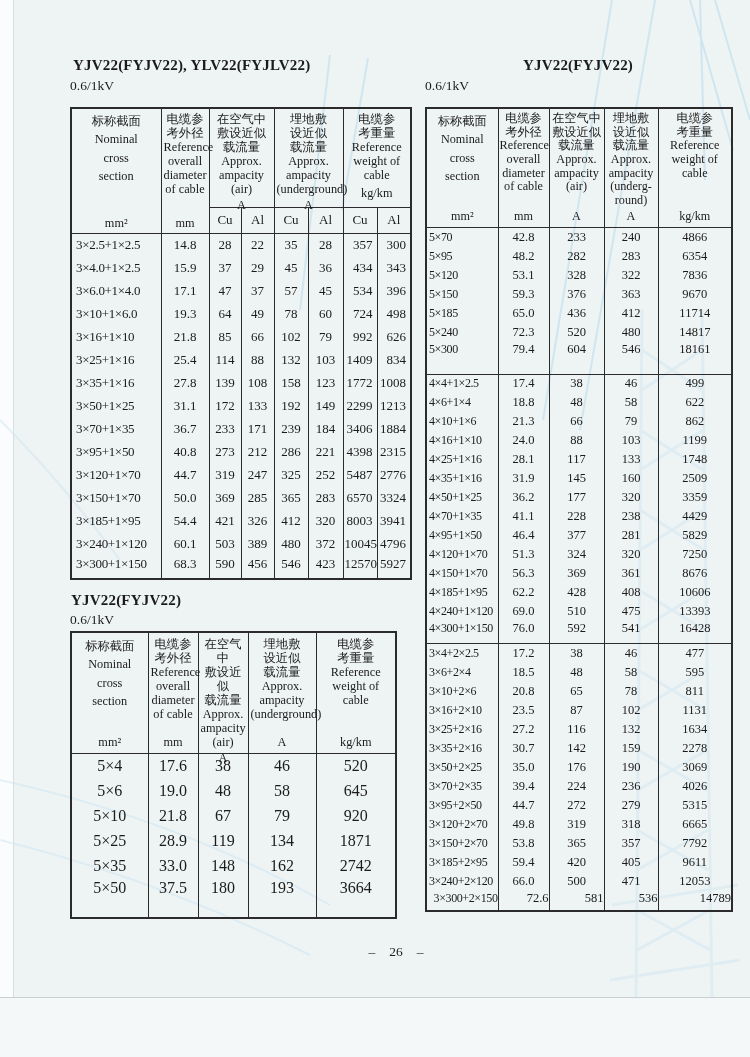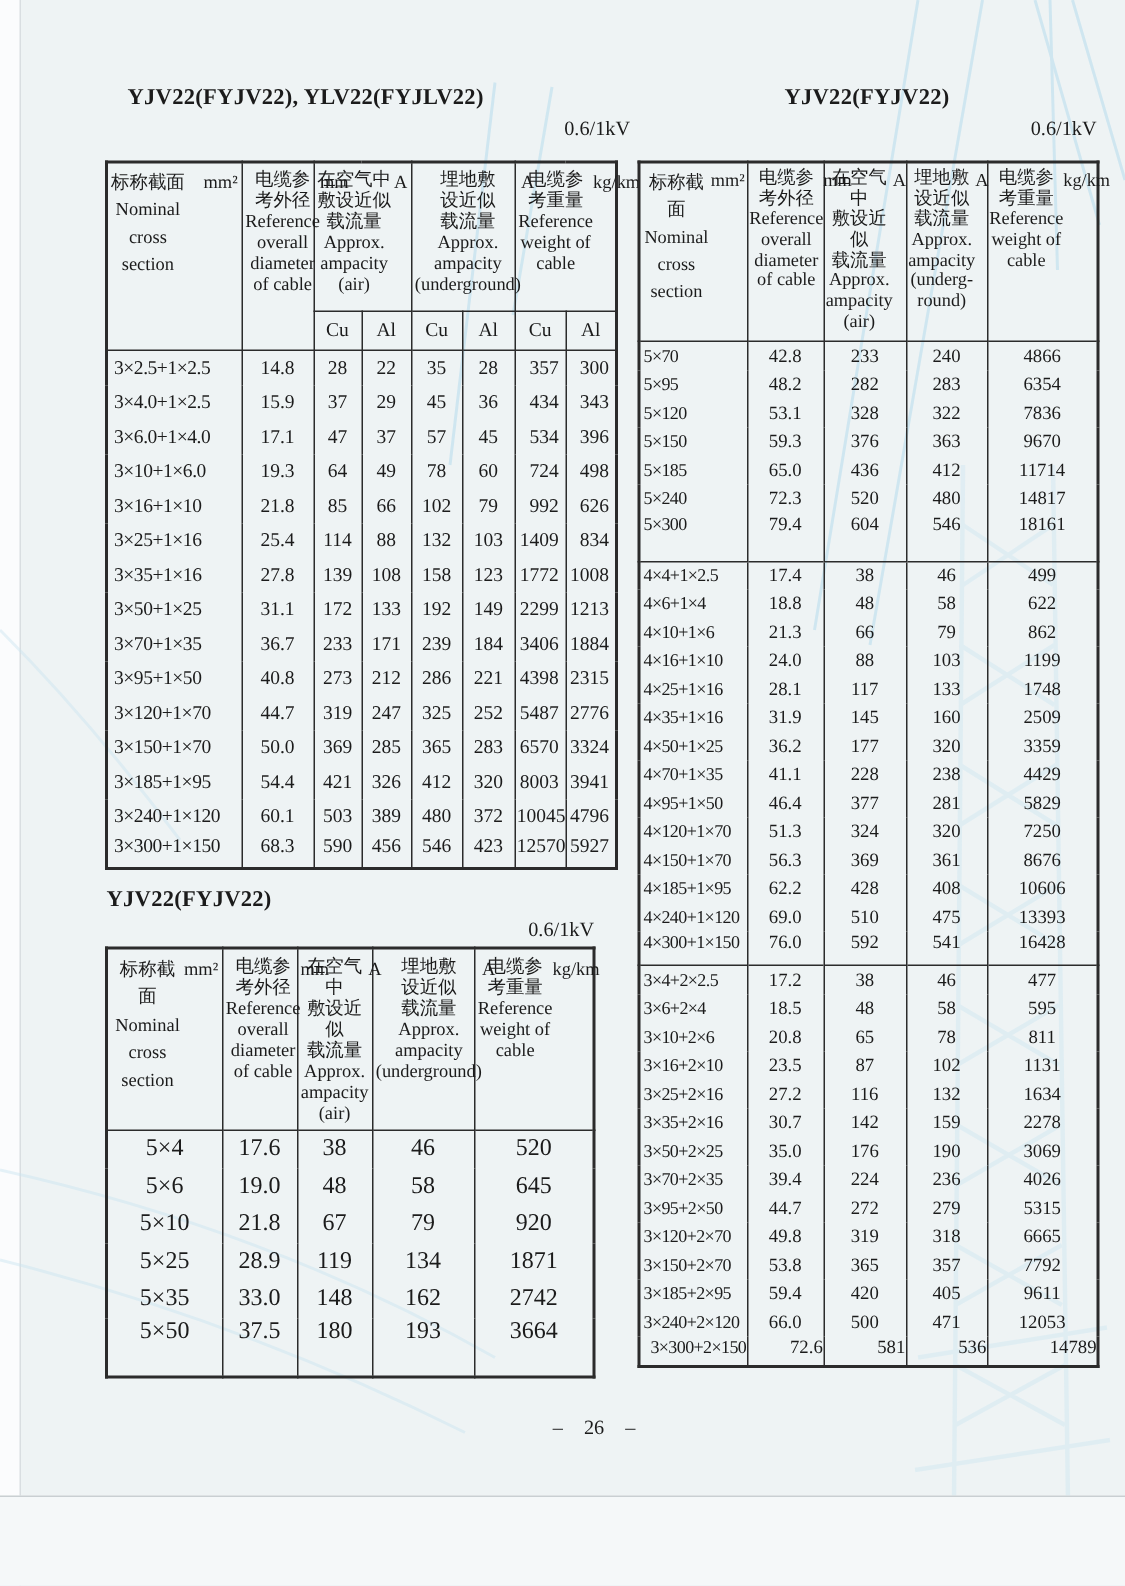--- a/index.html
+++ b/index.html
@@ -11,24 +11,24 @@
     color:#1b1b1b;
     overflow:hidden;
   }
   .edge-left { position:absolute; left:0; top:0; width:14px; height:1057px;
     background:#fbfcfd; border-right:1px solid #d9dee1; }
   .edge-bottom { position:absolute; left:0; top:997px; width:750px; height:60px;
     background:#f5f8f9; border-top:1px solid #c9cfd2; }
   .watermark { position:absolute; left:0; top:0; width:750px; height:1057px; pointer-events:none; }
 
   .sec-title { position:absolute; font-weight:bold; font-size:15px; letter-spacing:.2px; }
-  .title-left1 { left:85px; top:57px; }
+  .title-left1 { left:73px; top:57px; }
   .title-left2 { left:71px; top:592px; }
   .title-right { left:425px; top:57px; width:306px; text-align:center; }
-  .voltage { position:absolute; font-size:13.5px; text-align:right; }
+  .voltage { position:absolute; font-size:13.5px; text-align:left; }
   .v1 { left:70px; top:78px; width:350px; }
   .v2 { left:70px; top:612px; width:326px; }
   .v3 { left:425px; top:78px; width:306px; }
 
   table { border-collapse:collapse; table-layout:fixed; position:absolute;
     background:transparent; }
   table, th, td { border-color:#2b2b2b; }
   th, td { font-weight:normal; }
 
   
@@ -55,21 +55,21 @@
   .t3 th { border:1.5px solid #2b2b2b; padding:3px 1px; font-size:12.2px; line-height:1.12; text-align:center; vertical-align:top; }
   .t3 tbody td { border-left:1.5px solid #2b2b2b; border-right:1.5px solid #2b2b2b;
     border-top:none; border-bottom:none; height:19px; font-size:12.5px; text-align:center;
     vertical-align:middle; white-space:nowrap; overflow:hidden; }
   .t3 tbody td:first-child { text-align:left; padding-left:2px; font-size:12px; letter-spacing:-0.4px; }
   .t3 tbody.gap-after tr:last-child td { padding-bottom:17px; }
   .t3 tbody.gap-small tr:last-child td { padding-bottom:7px;margin-left:22px; }
   .t3 tbody.sep tr:first-child td { border-top:1.5px solid #2b2b2b; }
   .t3 tbody:last-child tr:last-child td { padding-bottom:4px;text-align:right; }
 
-  .hwrap { display:flex; flex-direction:row; justify-content:space-between; }
+  .hwrap { display:flex; flex-direction:column; justify-content:space-between; }
   .htext { white-space:pre-line; }
   .hunit { white-space:pre-line; padding-top:2px; }
   .t1 .hwrap.tall { height:118px; }
   .t1 .hwrap.short { height:88px; }
   .t2 .hwrap { height:112px; }
   .t3 .hwrap { height:112px; }
   .lh-loose .htext { line-height:1.5; }
 
   .footer { position:absolute; left:336px; top:944px; width:120px; text-align:center;
     font-size:13.5px; }

